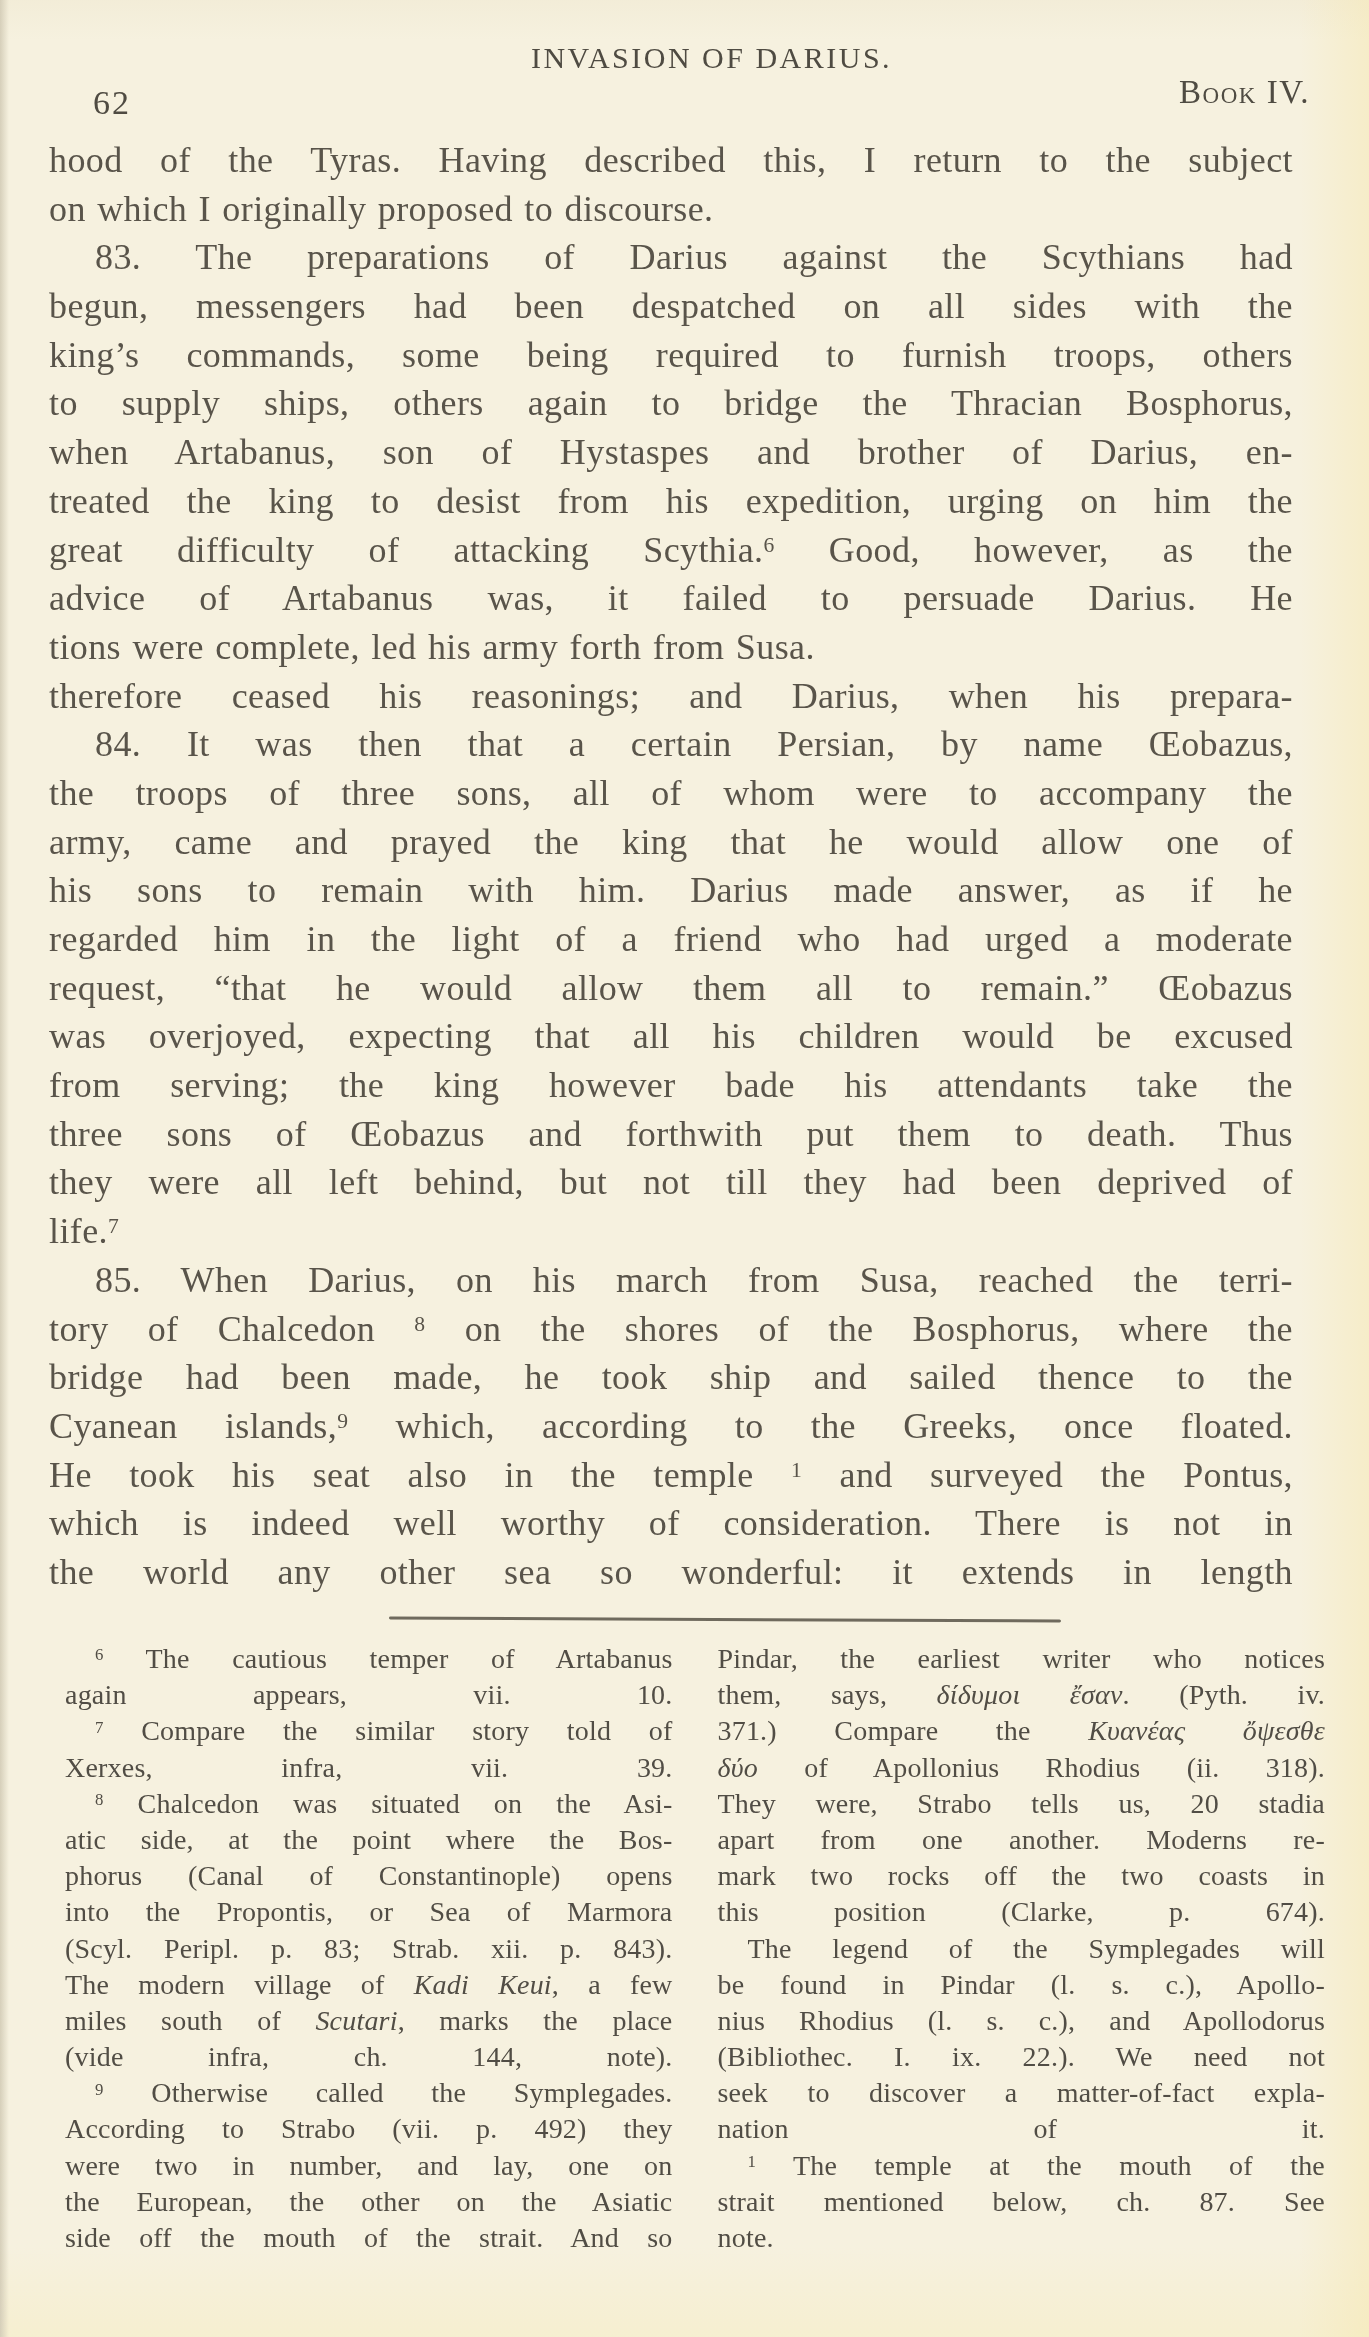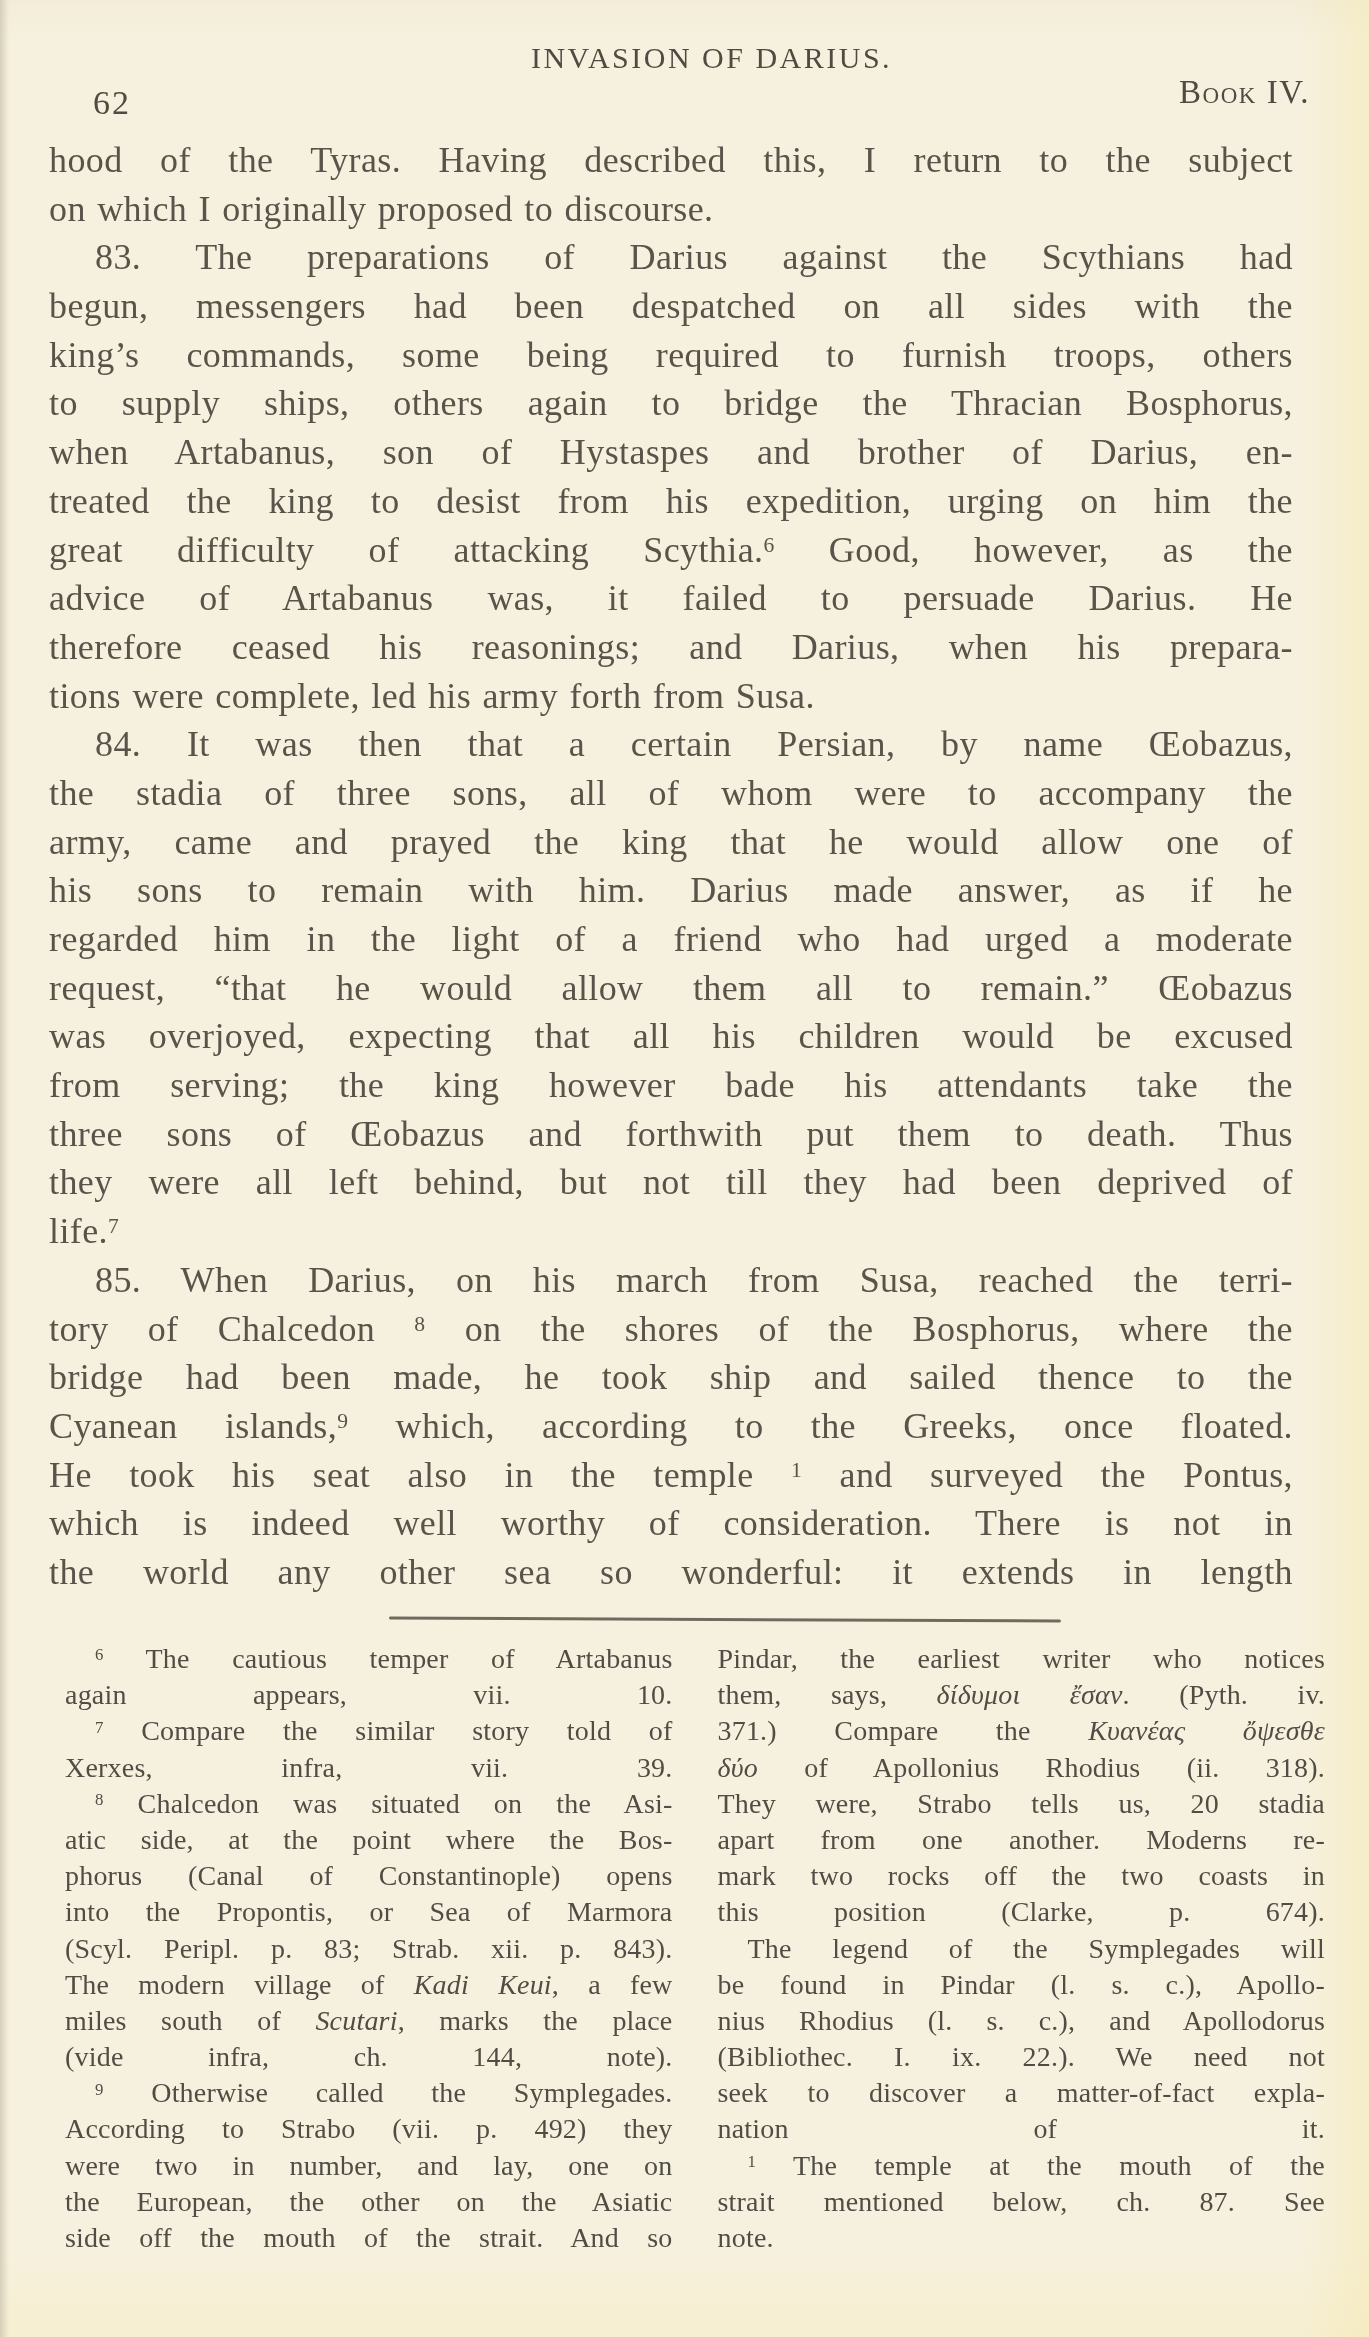--- a/index.html
+++ b/index.html
@@ -88,24 +88,24 @@
       <div class="tline">hood of the Tyras.  Having described this, I return to the subject</div>
       <div class="tline endl">on which I originally proposed to discourse.</div>
       <div class="tline ind">83. The preparations of Darius against the Scythians had</div>
       <div class="tline">begun, messengers had been despatched on all sides with the</div>
       <div class="tline">king’s commands, some being required to furnish troops, others</div>
       <div class="tline">to supply ships, others again to bridge the Thracian Bosphorus,</div>
       <div class="tline">when Artabanus, son of Hystaspes and brother of Darius, en-</div>
       <div class="tline">treated the king to desist from his expedition, urging on him the</div>
       <div class="tline">great difficulty of attacking Scythia.<sup>6</sup>  Good, however, as the</div>
       <div class="tline">advice of Artabanus was, it failed to persuade Darius.  He</div>
+      <div class="tline endl">tions were complete, led his army forth from Susa.</div>
       <div class="tline">therefore ceased his reasonings; and Darius, when his prepara-</div>
-      <div class="tline endl">tions were complete, led his army forth from Susa.</div>
       <div class="tline ind">84. It was then that a certain Persian, by name Œobazus,</div>
-      <div class="tline">the stadia of three sons, all of whom were to accompany the</div>
+      <div class="tline">the troops of three sons, all of whom were to accompany the</div>
       <div class="tline">army, came and prayed the king that he would allow one of</div>
       <div class="tline">his sons to remain with him.  Darius made answer, as if he</div>
       <div class="tline">regarded him in the light of a friend who had urged a moderate</div>
       <div class="tline">request, “that he would allow them all to remain.”  Œobazus</div>
       <div class="tline">was overjoyed, expecting that all his children would be excused</div>
       <div class="tline">from serving; the king however bade his attendants take the</div>
       <div class="tline">three sons of Œobazus and forthwith put them to death.  Thus</div>
       <div class="tline">they were all left behind, but not till they had been deprived of</div>
       <div class="tline endl">life.<sup>7</sup></div>
       <div class="tline ind">85. When Darius, on his march from Susa, reached the terri-</div>

